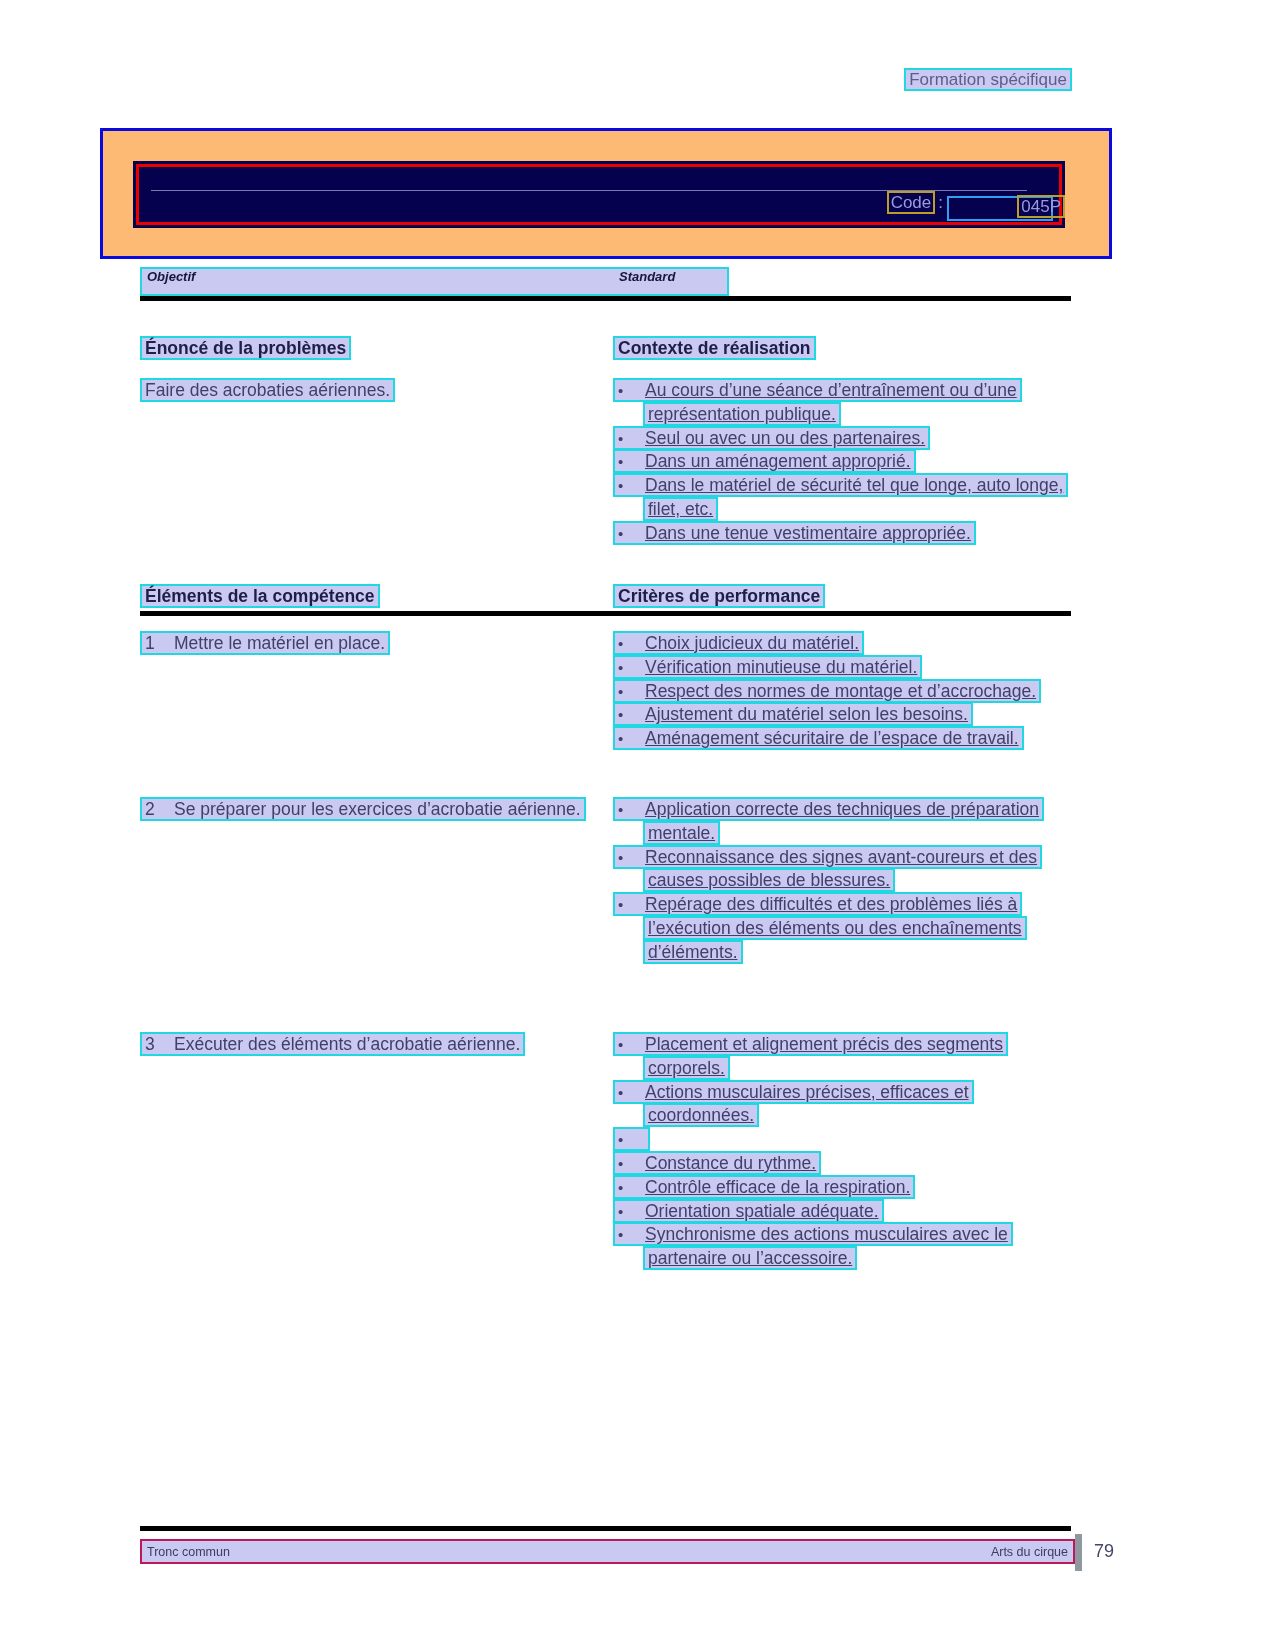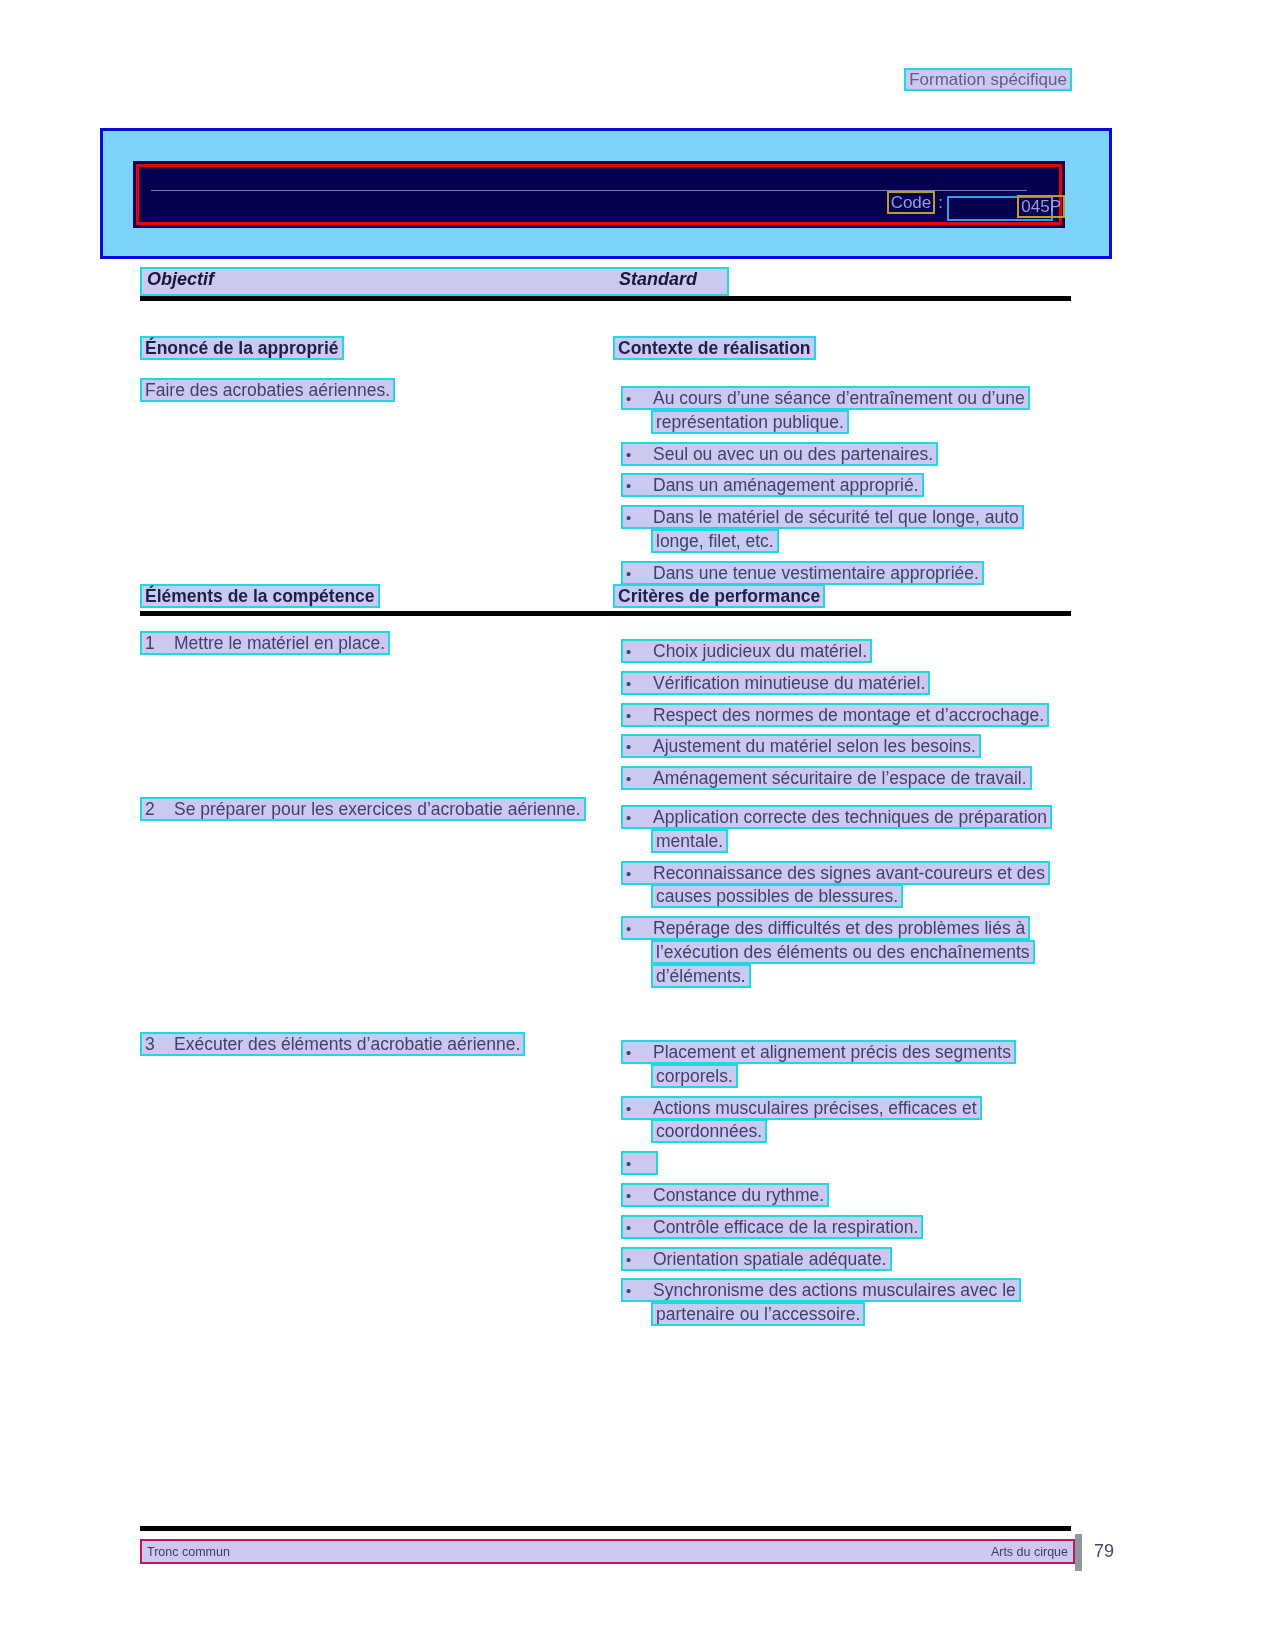--- a/index.html
+++ b/index.html
@@ -16,21 +16,21 @@
     padding:0 3px;
     -webkit-box-decoration-break:clone;
     box-decoration-break:clone;
   }
 
   .top-label { position:absolute; top:70px; right:203px; font-size:17px; color:#5d5d88; }
 
   
   .header-box {
     position:absolute; left:100px; top:128px; width:1006px; height:125px;
-    background:#7dd3fc; border:3px solid #0a0adf;
+    background:#fdba74; border:3px solid #0a0adf;
   }
   .navy-box {
     position:absolute; left:33px; top:33px; width:920px; height:55px;
     background:#05014f; border:3px solid #e90000; box-shadow:0 0 0 3px #05014f;
   }
   .thin-line { position:absolute; left:12px; top:23px; width:876px; height:1px; background:#7b7bab; }
   .code-line {
     position:absolute; right:6px; top:26px; font-size:17px; color:#9a9ade; white-space:nowrap;
   }
   .code-box { border:2px solid #b99f2a; padding:0 2px; }
@@ -38,41 +38,41 @@
   .azure-box {
     display:inline-block; border:2px solid #2f9fee; width:102px; height:21px;
     vertical-align:-5px; text-align:right;
   }
   .code-val { position:relative; right:-14px; top:-1px; }
 
   
   .obj-std {
     position:absolute; left:140px; top:267px; width:585px; height:25px;
     background:#c9c9f2; border:2px solid #1fd9e2;
-    font-weight:bold; font-style:italic; font-size:18px; color:#16163f;
+    font-weight:bold; font-style:italic; font-size:13px; color:#16163f;
   }
   .obj-std .obj { position:absolute; left:5px; top:0; }
   .obj-std .std { position:absolute; left:477px; top:0; }
 
   .rule { position:absolute; left:140px; width:931px; height:5px; background:#000; }
   .rule-1 { top:296px; }
   .rule-2 { top:611px; }
   .rule-3 { top:1526px; }
 
   .sec-h { position:absolute; font-weight:bold; color:#1e1e4a; white-space:nowrap; }
   .sec1-left  { left:140px; top:338px; }
   .sec1-right { left:613px; top:338px; }
   .sec2-left  { left:140px; top:586px; }
   .sec2-right { left:613px; top:586px; }
 
   .sec1-item { position:absolute; left:140px; top:379px; max-width:455px; line-height:23.8px; }
   .sec1-list { position:absolute; left:613px; top:379px; width:452px; }
 
   ul.blist { margin:0; padding:0; list-style:none; line-height:23.8px; }
-  ul.blist li { padding-left:30px; text-indent:-30px; margin:8px; }
+  ul.blist li { padding-left:30px; text-indent:-30px; margin:0;text-decoration:underline; }
   .bullet { display:inline-block; width:27px; text-indent:0; font-size:15px; }
   .bullet::before { content:"\2022"; }
 
   .item-row { position:absolute; left:140px; width:932px; }
   .item-left {
     position:absolute; left:0; top:0; width:462px; line-height:23.8px;
     padding-left:32px; text-indent:-32px;
   }
   .item-num { display:inline-block; width:29px; text-indent:0; }
   .item-right { position:absolute; left:473px; top:0; width:452px; }
@@ -105,21 +105,21 @@
     </div>
   </div>
 
   <div class="obj-std">
     <span class="obj">Objectif</span>
     <span class="std">Standard</span>
   </div>
   <div class="rule rule-1"></div>
 
   <div class="sec-h sec1-left">
-    <span class="hl">Énoncé de la approprié</span>
+    <span class="hl">Énoncé de la problèmes</span>
   </div>
   <div class="sec-h sec1-right">
     <span class="hl">Contexte de réalisation</span>
   </div>
 
   <div class="sec1-item">
     <span class="hl">Faire des acrobaties aériennes.</span>
   </div>
   <div class="sec1-list">
     <ul class="blist">

